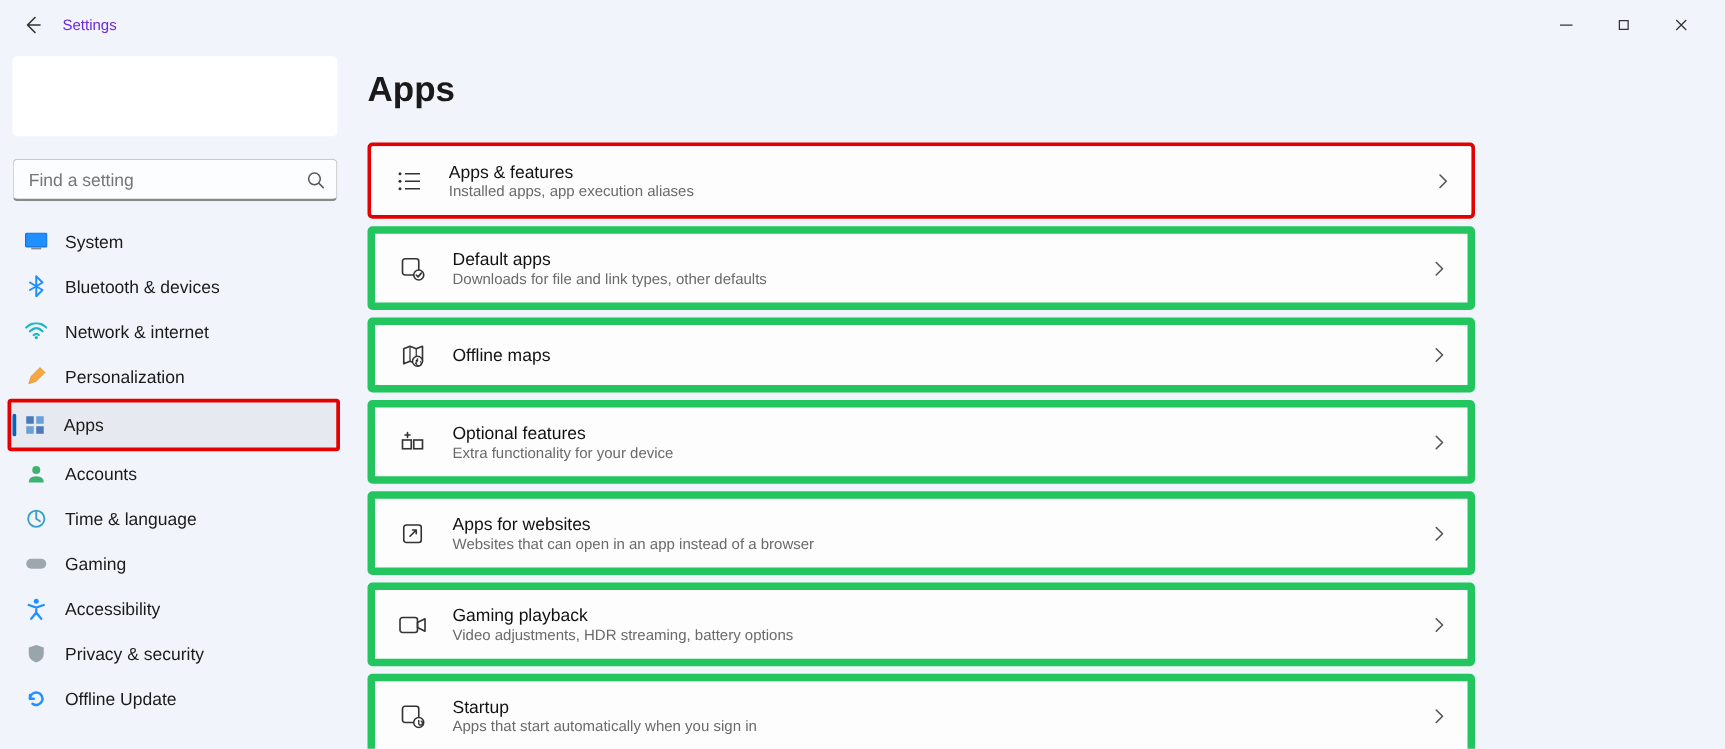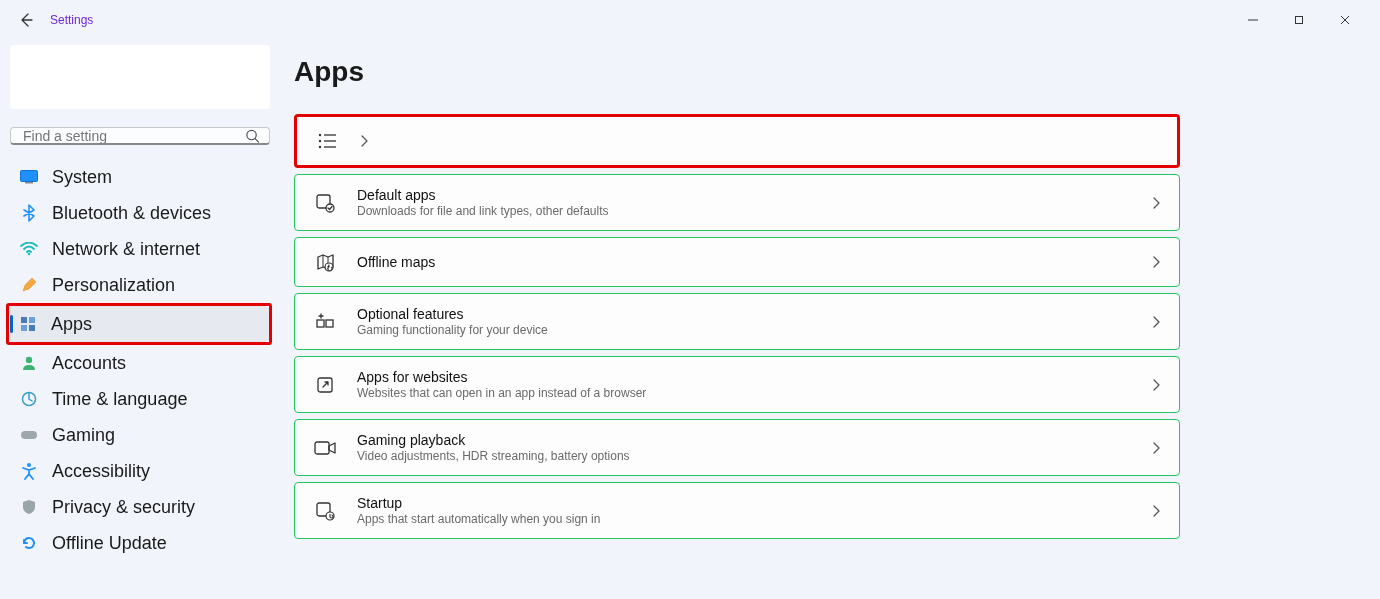--- a/index.html
+++ b/index.html
@@ -50,21 +50,21 @@
     height:64px;
     border-radius:4px;
     margin-bottom:18px;
   }
   .search-wrap {
     position:relative;
     margin-bottom:14px;
   }
   .search {
     width:100%;
-    height:18px;
+    height:34px;
     border:1px solid #c9c9c9;
     border-bottom:2px solid #888;
     background:#fcfdff;
     border-radius:4px;
     padding:0 34px 0 12px;
     font-size:14px;
     outline:none;
   }
   .search-icon {
     position:absolute; right:10px; top:50%; transform:translateY(-50%);
@@ -85,21 +85,21 @@
     width:18px;height:18px;display:flex;align-items:center;justify-content:center;
   }
   .nav-item.active {
     background: rgba(0,0,0,0.045);
   }
   .nav-item.active::before{
     content:"";
     position:absolute;left:1px;top:9px;bottom:9px;width:3px;
     background:#0067c0;border-radius:3px;
   }
-  .nav-item .label { font-size:18px; color:#1a1a1a;}
+  .nav-item .label { font-size:14px; color:#1a1a1a;}
   .sidebar-selected-frame{
     border:3px solid #e40000;
     border-radius:3px;
     padding:0;
     margin:0 -2px 0 -4px;
   }
 
   
   .main {
     flex:1;
@@ -107,21 +107,21 @@
     max-width: 920px;
   }
   .page-title {
     font-size:28px;
     font-weight:600;
     margin:6px 0 26px 0;
   }
   .cards { display:flex; flex-direction:column; gap:6px; }
   .card {
     background:#fdfdfd;
-    border:1px solid #22c55e;
+    border:6px solid #22c55e;
     border-radius:4px;
     display:flex;
     align-items:center;
     padding:12px 18px;
     cursor:pointer;
   }
   .card .icon-slot{
     width:24px;height:24px;display:flex;align-items:center;justify-content:center;
     margin-right:20px;color:#333;
   }
@@ -296,20 +296,24 @@
           <span class="icon-slot">
               <svg width="20" height="18" viewBox="0 0 20 18">
                 <circle cx="3" cy="3" r="1.2" fill="#333"></circle>
                 <path d="M7 3 H19" stroke="#333" stroke-width="1.3"></path>
                 <circle cx="3" cy="9" r="1.2" fill="#333"></circle>
                 <path d="M7 9 H19" stroke="#333" stroke-width="1.3"></path>
                 <circle cx="3" cy="15" r="1.2" fill="#333"></circle>
                 <path d="M7 15 H19" stroke="#333" stroke-width="1.3"></path>
               </svg>
             </span>
+          <div class="text">
+            <div class="ctitle">Apps &amp; features</div>
+            <div class="cdesc">Installed apps, app execution aliases</div>
+          </div>
           <span class="chev">
               <svg width="10" height="14" viewBox="0 0 10 14">
                 <path d="M3 2 L8 7 L3 12" stroke="#555" stroke-width="1.3" fill="none" stroke-linecap="round" stroke-linejoin="round"></path>
               </svg>
             </span>
         </div>
       </div>
 
       <div class="card">
         <span class="icon-slot">
@@ -354,21 +358,21 @@
       <div class="card">
         <span class="icon-slot">
             <svg width="20" height="20" viewBox="0 0 20 20">
               <rect x="2" y="8" width="7" height="7" stroke="#333" stroke-width="1.3" fill="none"></rect>
               <rect x="11" y="8" width="7" height="7" stroke="#333" stroke-width="1.3" fill="none"></rect>
               <path d="M6 2 V6 M4 4 H8" stroke="#333" stroke-width="1.3" stroke-linecap="round"></path>
             </svg>
           </span>
         <div class="text">
           <div class="ctitle">Optional features</div>
-          <div class="cdesc">Gaming functionality for your device</div>
+          <div class="cdesc">Extra functionality for your device</div>
         </div>
         <span class="chev">
             <svg width="10" height="14" viewBox="0 0 10 14">
               <path d="M3 2 L8 7 L3 12" stroke="#555" stroke-width="1.3" fill="none" stroke-linecap="round" stroke-linejoin="round"></path>
             </svg>
           </span>
       </div>
 
       <div class="card">
         <span class="icon-slot">

